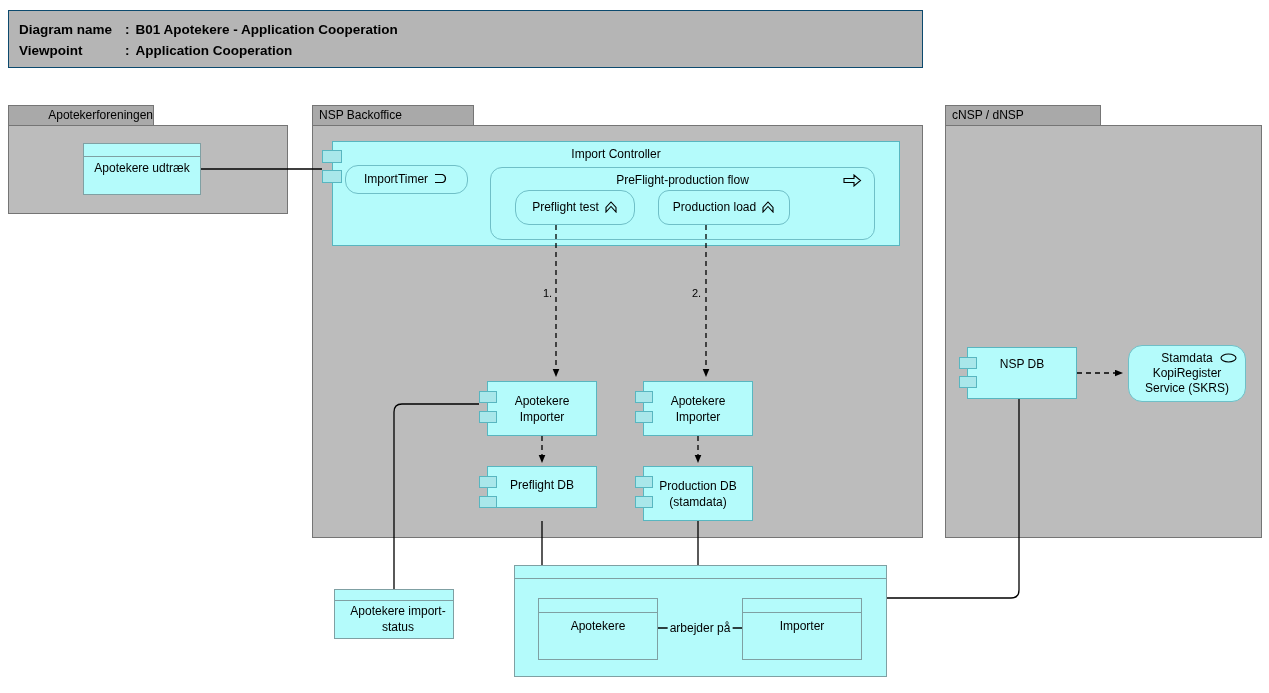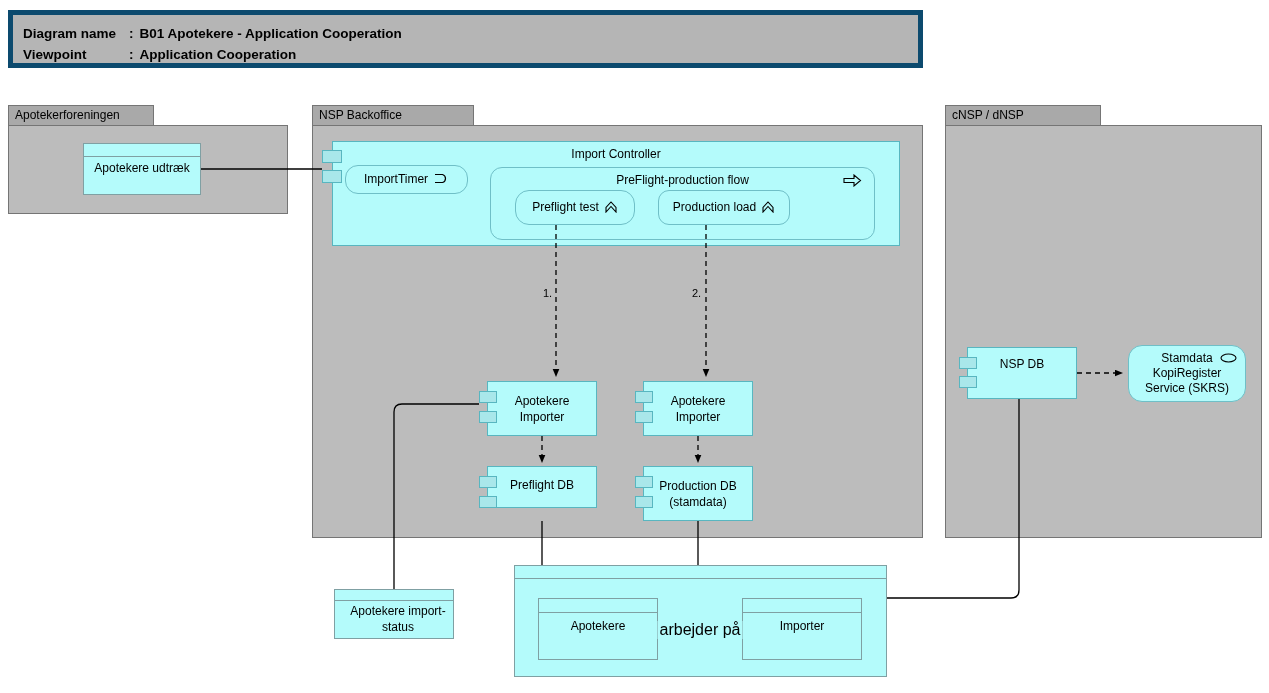--- a/index.html
+++ b/index.html
@@ -3,21 +3,21 @@
 <meta charset="utf-8">
 <style>
   html,body{margin:0;padding:0;background:#ffffff;}
   #canvas{
     position:relative;width:1269px;height:693px;background:#ffffff;
     font-family:"Liberation Sans", sans-serif;color:#000;overflow:hidden;
   }
   
   .title-box{
     position:absolute;left:8px;top:10px;width:915px;height:58px;
-    background:#b5b5b5;border:5px solid #0c4a6e;z-index:1;
+    background:#b5b5b5;border:1px solid #0c4a6e;z-index:1;
     padding:8px 0 0 10px;box-sizing:border-box;
   }
   .title-row{display:flex;font-weight:bold;font-size:13.5px;line-height:21px;}
   .title-row .t-label{width:106px;flex:0 0 auto;}
   .title-row .t-sep{margin-right:6px;}
   
   .grp-tab{
     position:absolute;height:21px;background:#a9a9a9;border:1px solid #757575;
     box-sizing:border-box;z-index:2;font-size:12px;line-height:19px;
     padding-left:6px;
@@ -68,21 +68,21 @@
       <span class="t-sep">:</span>
       <span>B01 Apotekere - Application Cooperation</span>
     </div>
     <div class="title-row">
       <span class="t-label">Viewpoint</span>
       <span class="t-sep">:</span>
       <span>Application Cooperation</span>
     </div>
   </div>
 
-  <div class="grp-tab" style="left:8px;top:105px;width:146px;">
+  <div class="grp-tab" style="left:8px;top:105px;width:146px;text-align:right;">
     <span>Apotekerforeningen</span>
   </div>
   <div class="grp-body" style="left:8px;top:125px;width:280px;height:89px;"></div>
 
   <div class="grp-tab" style="left:312px;top:105px;width:162px;">
     <span>NSP Backoffice</span>
   </div>
   <div class="grp-body" style="left:312px;top:125px;width:611px;height:413px;"></div>
 
   <div class="grp-tab" style="left:945px;top:105px;width:156px;">
@@ -199,21 +199,21 @@
     <div style="padding-top:20px;">Apotekere</div>
   </div>
 
   <div class="cyanbox objbox node-z" style="left:742px;top:598px;width:120px;height:62px;">
     <div class="objband" style="height:13px;"></div>
     <div style="padding-top:20px;">Importer</div>
   </div>
 
   <div class="edge-label" style="left:543px;top:287px;">1.</div>
   <div class="edge-label" style="left:692px;top:287px;">2.</div>
-  <div class="edge-label on-cyan" style="left:700px;top:621px;transform:translateX(-50%);font-size:16px;">arbejder på</div>
+  <div class="edge-label on-cyan" style="left:700px;top:621px;transform:translateX(-50%);font-size:12px;">arbejder på</div>
 
   <svg id="wires">
     <defs>
       <marker id="arrow" markerWidth="9" markerHeight="8" refX="7.5" refY="3.5" orient="auto" markerUnits="userSpaceOnUse">
         <path d="M0,0 L8.5,3.5 L0,7 Z" fill="#000"></path>
       </marker>
     </defs>
 
     <path d="M201,169 H322" stroke="#000" stroke-width="1.3" fill="none"></path>
 

